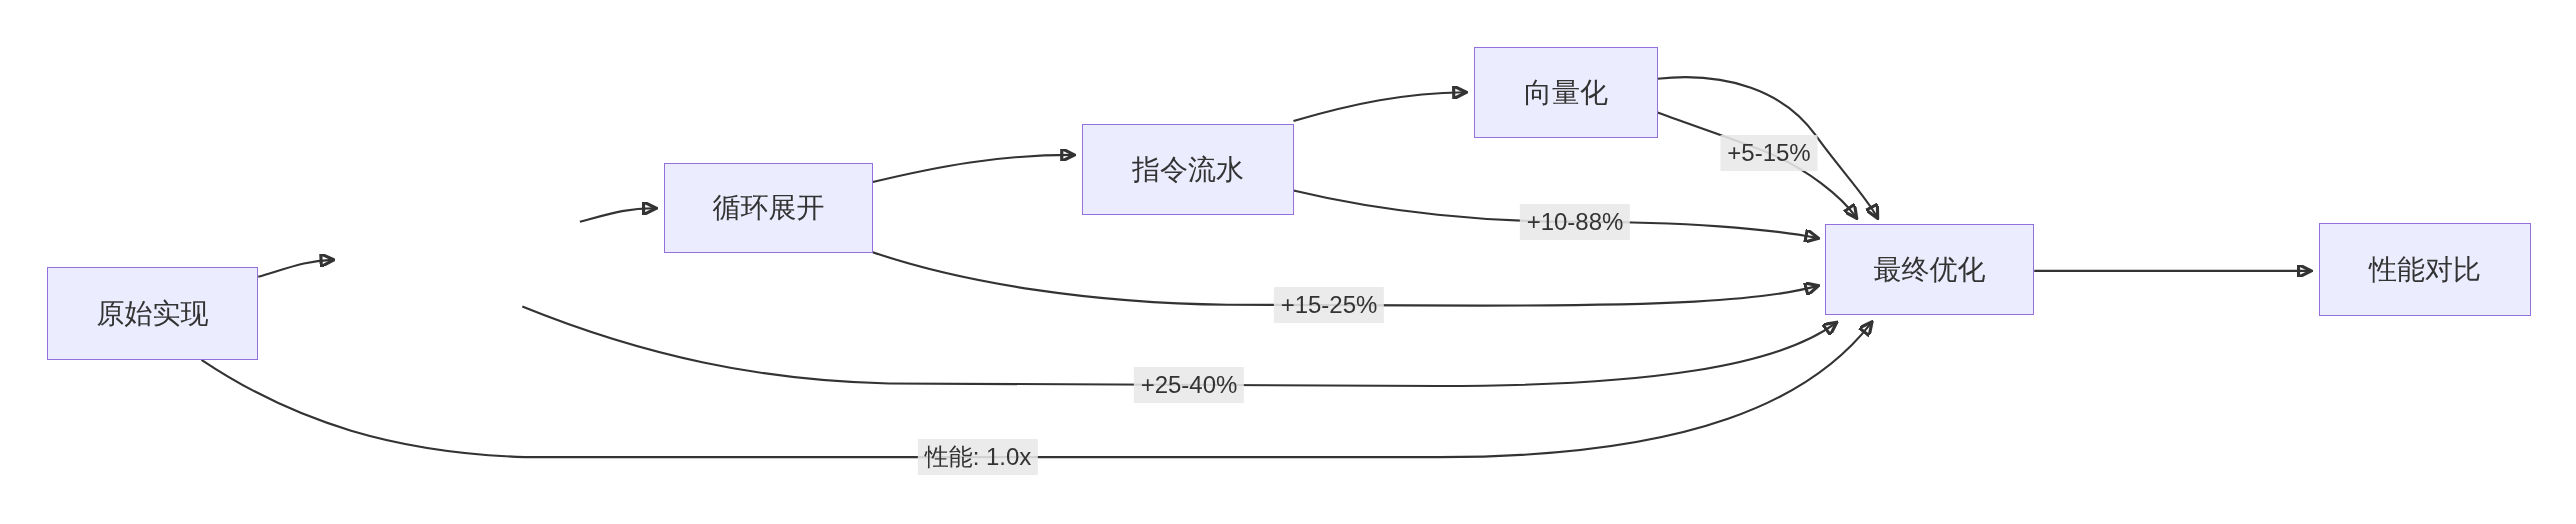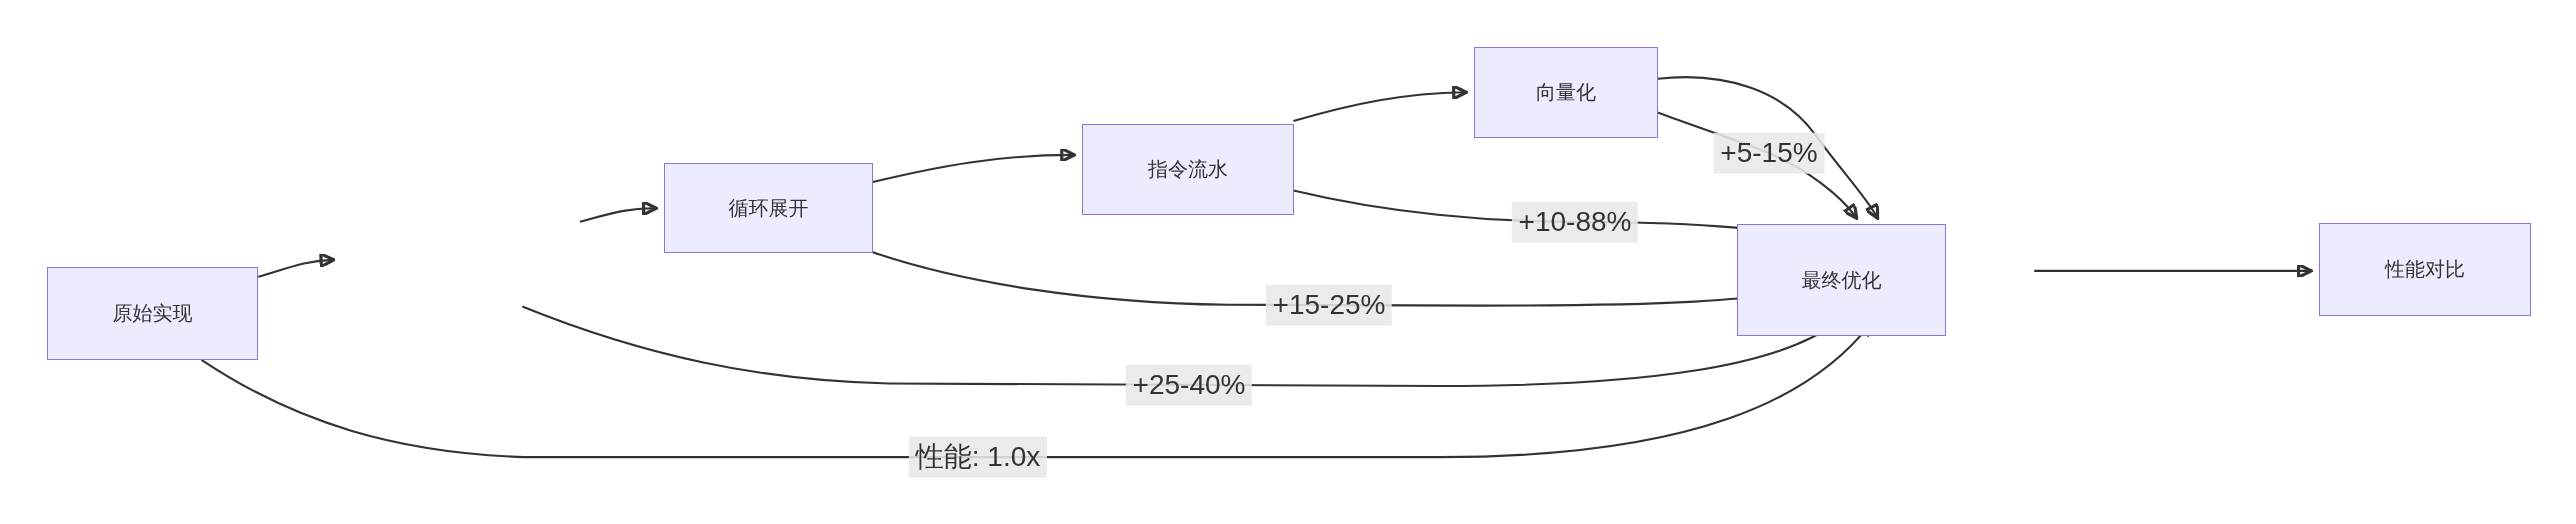--- a/index.html
+++ b/index.html
@@ -26,32 +26,32 @@
     fill: none;
     stroke: #333333;
     stroke-width: 2.5px;
   }
   .node {
     position: absolute;
     box-sizing: border-box;
     background: #ECECFF;
     border: 1.7px solid #9370DB;
     color: #333333;
-    font-size: 20px;
+    font-size: 28px;
     display: flex;
     align-items: center;
     justify-content: center;
     white-space: nowrap;
   }
   .edge-label {
     position: absolute;
     transform: translate(-50%, -50%);
     background: rgba(232, 232, 232, 0.88);
     color: #333333;
-    font-size: 28px;
+    font-size: 24px;
     line-height: 1.15;
     padding: 4.2px 6.8px;
     white-space: nowrap;
     text-align: center;
   }
 </style>
 </head>
 <body>
 
 <div id="canvas">
@@ -88,21 +88,21 @@
 
   <div class="node" style="left:47px; top:267px; width:211px; height:93px;">原始实现</div>
 
 
   <div class="node" style="left:664px; top:163px; width:209px; height:90px;">循环展开</div>
 
   <div class="node" style="left:1082px; top:124px; width:212px; height:91px;">指令流水</div>
 
   <div class="node" style="left:1474px; top:47px; width:184px; height:91px;">向量化</div>
 
-  <div class="node" style="left:1737px; top:224px; width:209px; height:112px;">最终优化</div>
+  <div class="node" style="left:1825px; top:224px; width:209px; height:91px;">最终优化</div>
 
   <div class="node" style="left:2319px; top:223px; width:212px; height:93px;">性能对比</div>
 
   <div class="edge-label" style="left:1769px; top:153px;">+5-15%</div>
 
   <div class="edge-label" style="left:1575px; top:222px;">+10-88%</div>
 
   <div class="edge-label" style="left:1329px; top:305px;">+15-25%</div>
 
   <div class="edge-label" style="left:1189px; top:385px;">+25-40%</div>

